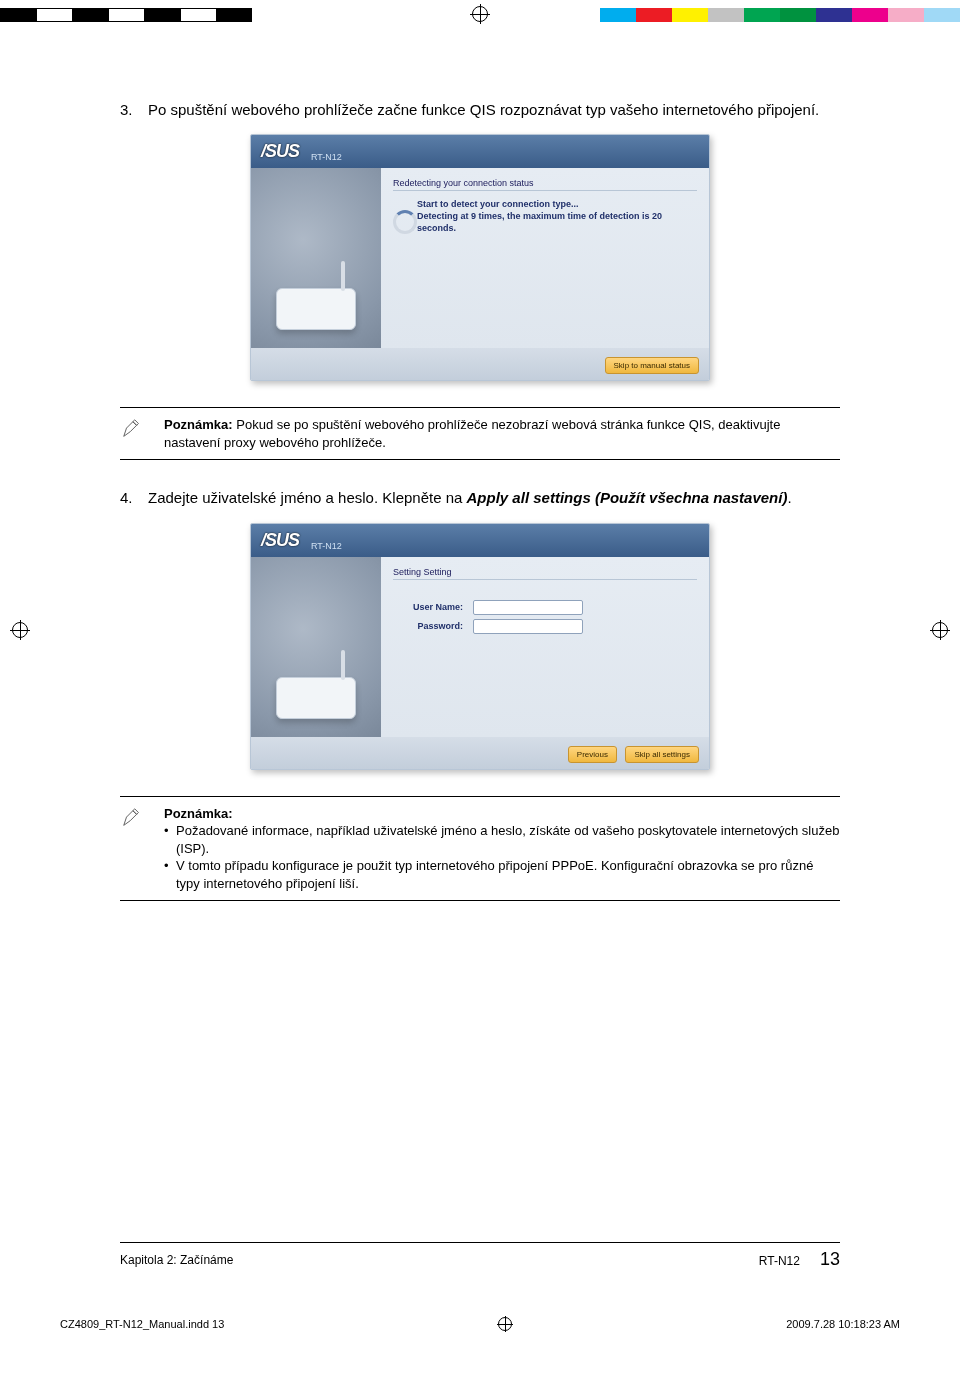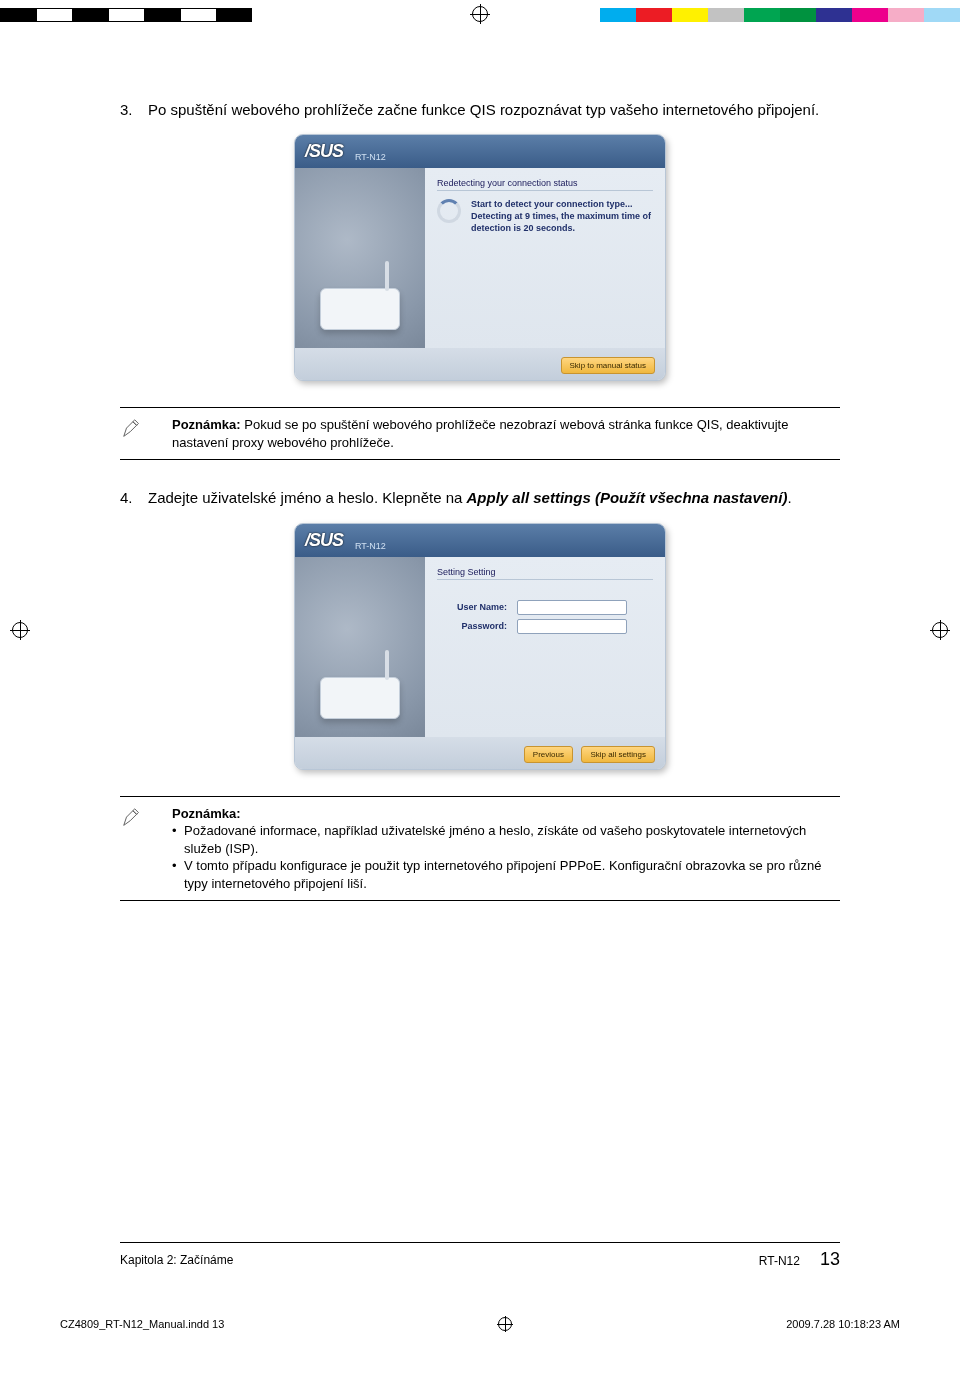--- a/index.html
+++ b/index.html
@@ -65,24 +65,24 @@
     margin-bottom: 14px;
   }
   .step .num { min-width: 20px; }
   .step .txt { flex: 1; }
   .step .txt b { font-weight: bold; font-style: italic; }
 
   
   .shot-wrap { text-align: center; margin: 10px 0 22px 0; }
   .shot {
     display: inline-block;
-    width: 372px;
+    width: 460px;
     background: #e8edf2;
     border: 1px solid #b8c6d6;
-    border-radius: 9px;
+    border-radius: 2px;
     box-shadow: 2px 3px 6px rgba(0,0,0,0.25);
     overflow: hidden;
     text-align: left;
   }
   .shot-header {
     background: linear-gradient(#5b7ea8, #3a5c88);
     color: #fff;
     padding: 6px 10px;
     display: flex;
     align-items: center;
@@ -126,21 +126,21 @@
     position: relative;
   }
   .fieldset-label {
     font-weight: normal;
     color: #1a1a5a;
     font-size: 9px;
     border-bottom: 1px solid #b8c6d6;
     padding-bottom: 2px;
     margin-bottom: 2px;
   }
-  .detect-row { display:flex; align-items:flex-start; gap:10px; margin-top: 8px; }
+  .detect-row { display:flex; align-items:flex-end; margin-top: 8px; }
   .spinner {
     width: 24px; height: 24px; border: 3px solid #d0d8e2; border-top-color:#6081b1; border-radius:50%;
     flex-shrink: 0;
   }
   .detect-text { color: #20306a; font-weight: bold; font-size: 9px; line-height: 1.3; }
   .form-row { display:flex; align-items:center; gap:10px; margin: 4px 0; }
   .form-row label { color:#20306a; font-weight:bold; font-size:9px; width:70px; text-align:right; }
   .form-row .inp {
     width: 110px; height: 15px; background:#fff; border:1px solid #8fa2bb; border-radius:2px;
   }
@@ -160,21 +160,21 @@
     margin-left: 4px;
   }
 
   
   .note {
     border-top: 1px solid #000;
     border-bottom: 1px solid #000;
     padding: 8px 0 8px 0;
     margin: 18px 0 28px 0;
     display: flex;
-    gap: 28px;
+    gap: 20px;
     font-size: 13px;
     line-height: 1.35;
   }
   .note .pen {
     width: 24px; flex-shrink:0; display:flex; align-items:flex-start; justify-content:center;
     padding-top: 2px;
   }
   .note .pen svg { width: 22px; height: 22px; }
   .note .txt b { font-weight: bold; }
   .note ul { list-style: none; padding-left: 0; }

